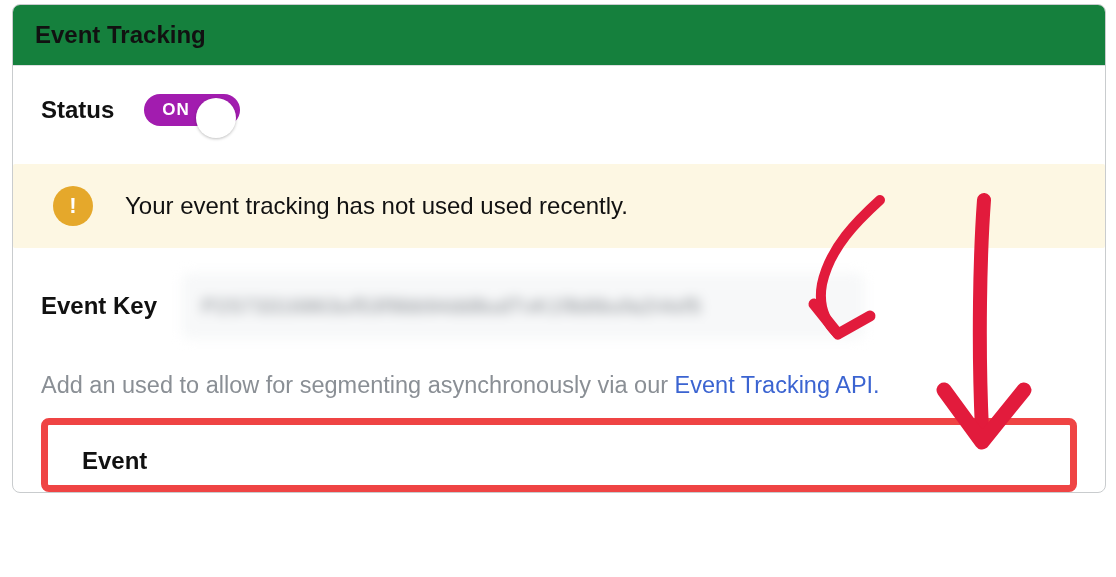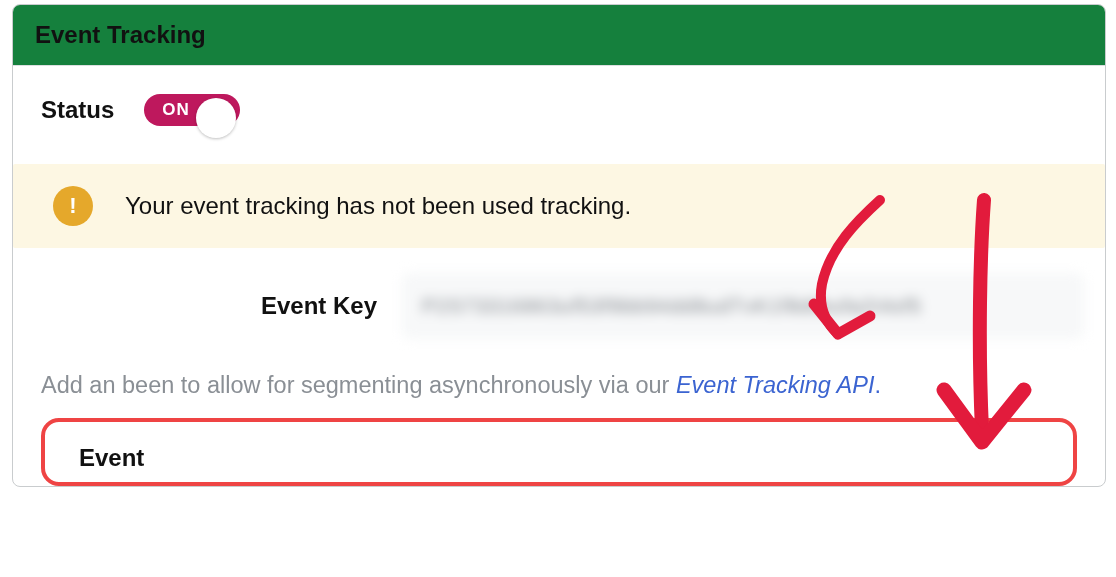--- a/index.html
+++ b/index.html
@@ -4,35 +4,35 @@
 <style>
   * { box-sizing: border-box; margin: 0; padding: 0; }
   html, body { width: 1116px; height: 577px; font-family: -apple-system, BlinkMacSystemFont, "Segoe UI", Helvetica, Arial, sans-serif; background: #ffffff; color: #1a1a1a; overflow: hidden; }
   .page { width: 1116px; height: 577px; position: relative; padding: 0 0 0 12px; }
   .panel { border: 1px solid #c9ccce; border-radius: 8px; background: #fff; overflow: hidden; width: 1094px; margin-top: 4px; }
   .panel-header { background: #15803d; border-bottom: 1px solid #dcdfe1; padding: 16px 22px; }
   .panel-title { font-size: 24px; font-weight: 700; color: #111; }
   .panel-body { padding: 28px 22px 0 22px; }
   .status-row { display: flex; align-items: center; gap: 30px; margin-bottom: 38px; margin-left: 6px; }
   .status-label { font-size: 24px; font-weight: 700; color: #111; }
-  .toggle { width: 96px; height: 32px; border-radius: 24px; background: #be185d; position: relative; cursor: pointer; }
+  .toggle { width: 96px; height: 32px; border-radius: 24px; background: #a21caf; position: relative; cursor: pointer; }
   .toggle-on-text { position: absolute; left: 18px; top: 50%; transform: translateY(-50%); color: #fff; font-weight: 700; font-size: 17px; letter-spacing: 1px; }
   .toggle-knob { position: absolute; right: 4px; top: 4px; width: 40px; height: 40px; border-radius: 50%; background: #fff; box-shadow: 0 1px 3px rgba(0,0,0,0.25); }
   .notice { background: #fdf7e3; border-radius: 2px; padding: 22px 26px; display: flex; align-items: center; gap: 32px; margin: 0 -22px 26px -22px; padding-left: 40px; }
   .notice-icon { width: 40px; height: 40px; border-radius: 50%; background: #e5a82b; display: flex; align-items: center; justify-content: center; color: #fff; font-weight: 800; font-size: 22px; flex-shrink: 0; }
   .notice-text { font-size: 24px; color: #111; }
-  .keyrow { display: flex; align-items: center; gap: 22px; margin-bottom: 32px; margin-left: 6px; justify-content: flex-end; }
+  .keyrow { display: flex; align-items: center; gap: 22px; margin-bottom: 32px; margin-left: 6px; }
   .keyrow-label { font-size: 24px; font-weight: 700; color: #111; min-width: 120px; }
   .keyfield { flex: 1; max-width: 680px; background: #f7f8f9; border: 1px solid #eceef0; border-radius: 6px; height: 64px; display: flex; align-items: center; padding: 0 18px; color: #7a7f85; font-size: 20px; letter-spacing: 1px; filter: blur(6px); overflow: hidden; white-space: nowrap; }
   .events-head { margin-left: 6px; margin-bottom: 16px; }
   .events-title { font-size: 24px; font-weight: 700; color: #111; margin-bottom: 2px; }
   .events-desc { font-size: 23.5px; color: #8a8f95; line-height: 1.35; }
-  .events-desc a { color: #3b64d1; text-decoration: none; font-style: italic; }
+  .events-desc a { color: #3b64d1; text-decoration: none; }
   .events-desc .period { color: #3b64d1; }
-  .subpanel { border: 4px solid #ef4444; border-radius: 18px; margin: 12px 6px 0 6px; }
+  .subpanel { border: 7px solid #ef4444; border-radius: 8px; margin: 12px 6px 0 6px; }
   .subpanel-header { padding: 22px 34px 10px 34px; }
   .subpanel-title { font-size: 24px; font-weight: 700; color: #111; }
 
   
   .arrow { position: absolute; pointer-events: none; }
   #arrow1 svg, #arrow2 svg { overflow: visible; }
 </style>
 </head>
 <body>
 
@@ -48,33 +48,33 @@
         <div class="toggle">
           <span class="toggle-on-text">ON</span>
           <span class="toggle-knob"></span>
         </div>
       </div>
 
       <div class="notice">
         <div class="notice-icon">
           <span>!</span>
         </div>
-        <div class="notice-text">Your event tracking has not been used tracking.</div>
+        <div class="notice-text">Your event tracking has not used used recently.</div>
       </div>
 
       <div class="keyrow">
         <div class="keyrow-label">Event Key</div>
         <div class="keyfield">
           <span>P2S73316863uf53f9bb94dd8udTvK1f8dtbufa2I4sf5</span>
         </div>
       </div>
 
       <div class="events-head">
         <div class="events-desc">
-          <span>Add an been to allow for segmenting asynchronously via our </span><a href="#">Event Tracking API</a><span class="period">.</span>
+          <span>Add an used to allow for segmenting asynchronously via our </span><a href="#">Event Tracking API</a><span class="period">.</span>
         </div>
       </div>
 
       <div class="subpanel">
         <div class="subpanel-header">
           <div class="subpanel-title">Event</div>
         </div>
       </div>
 
     </div>

